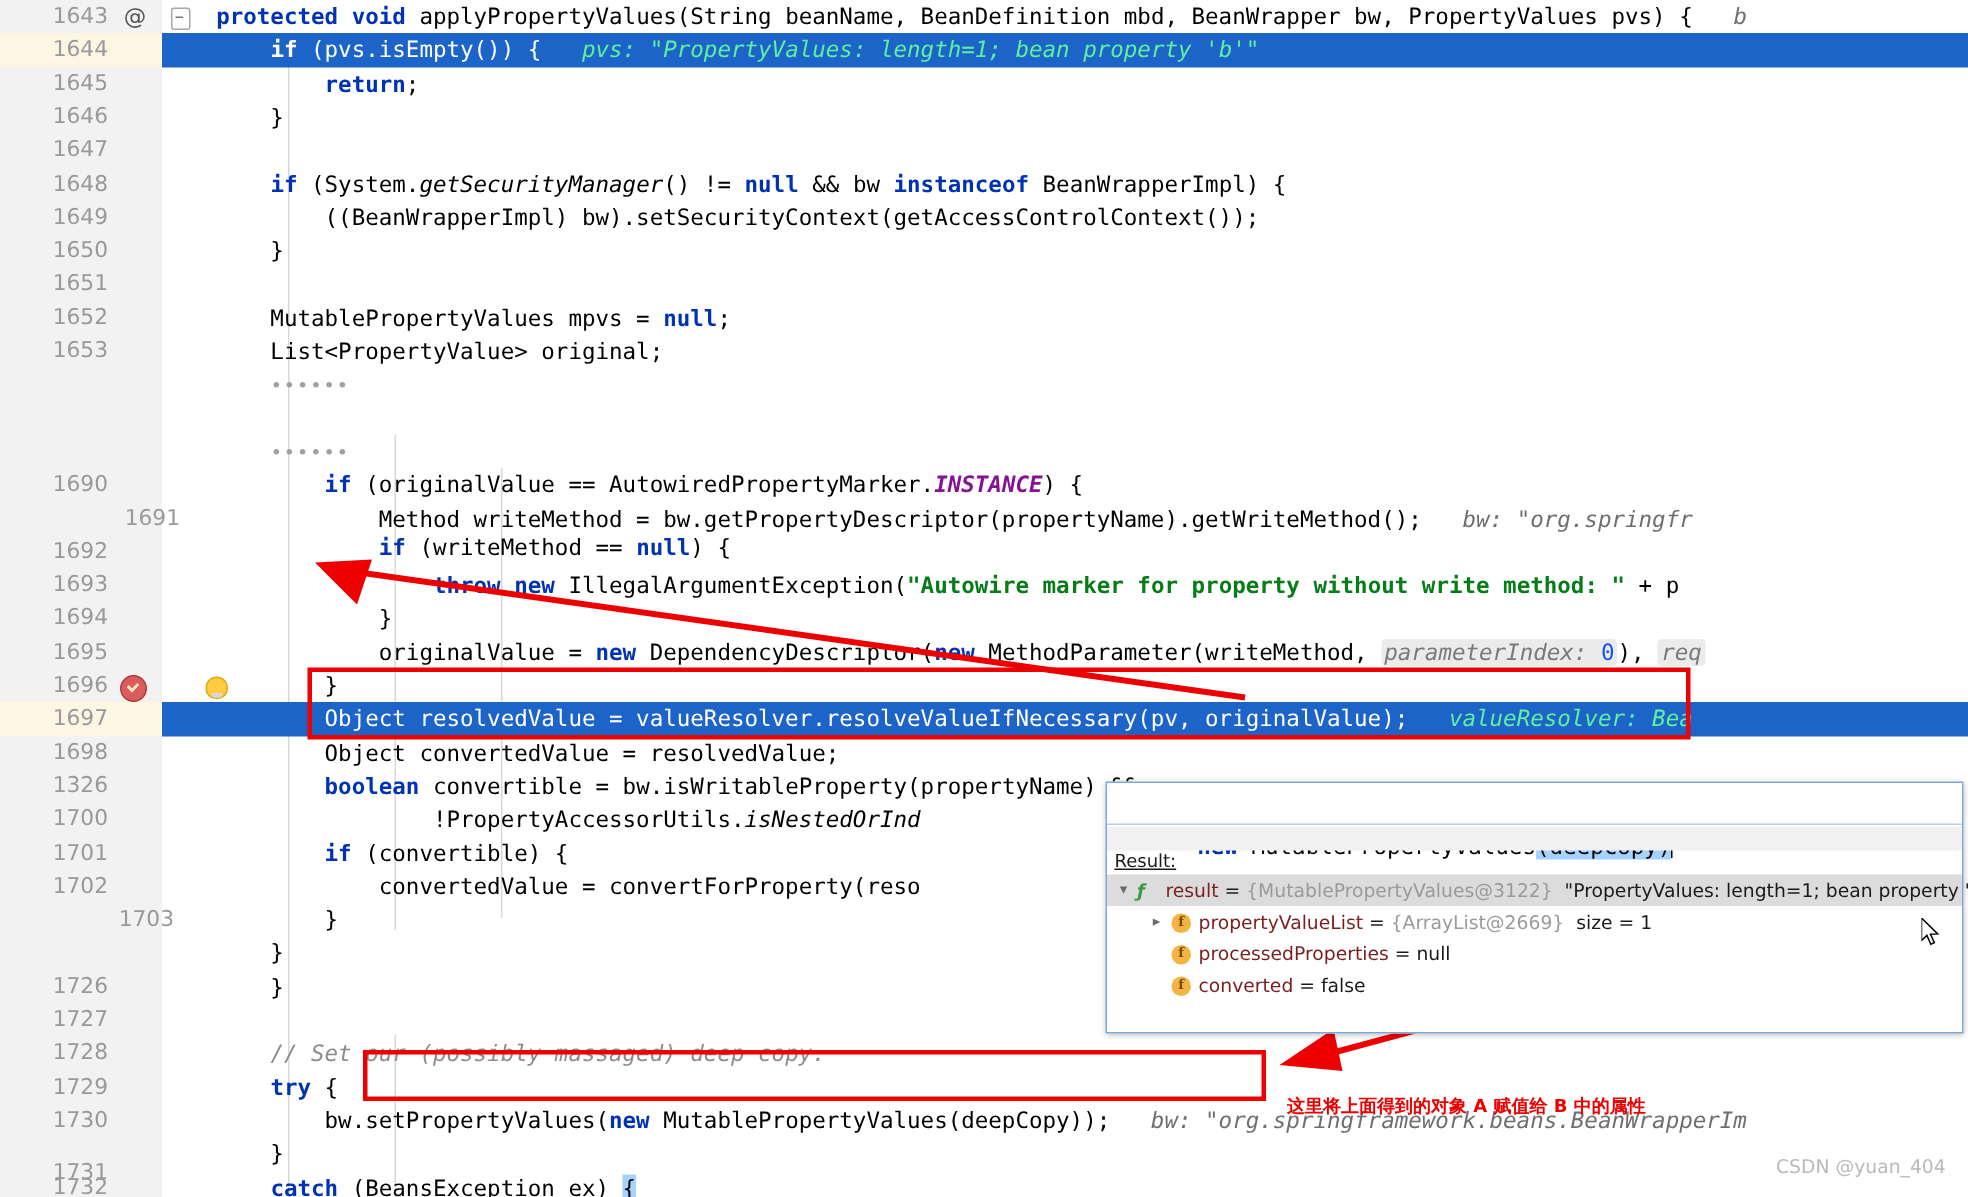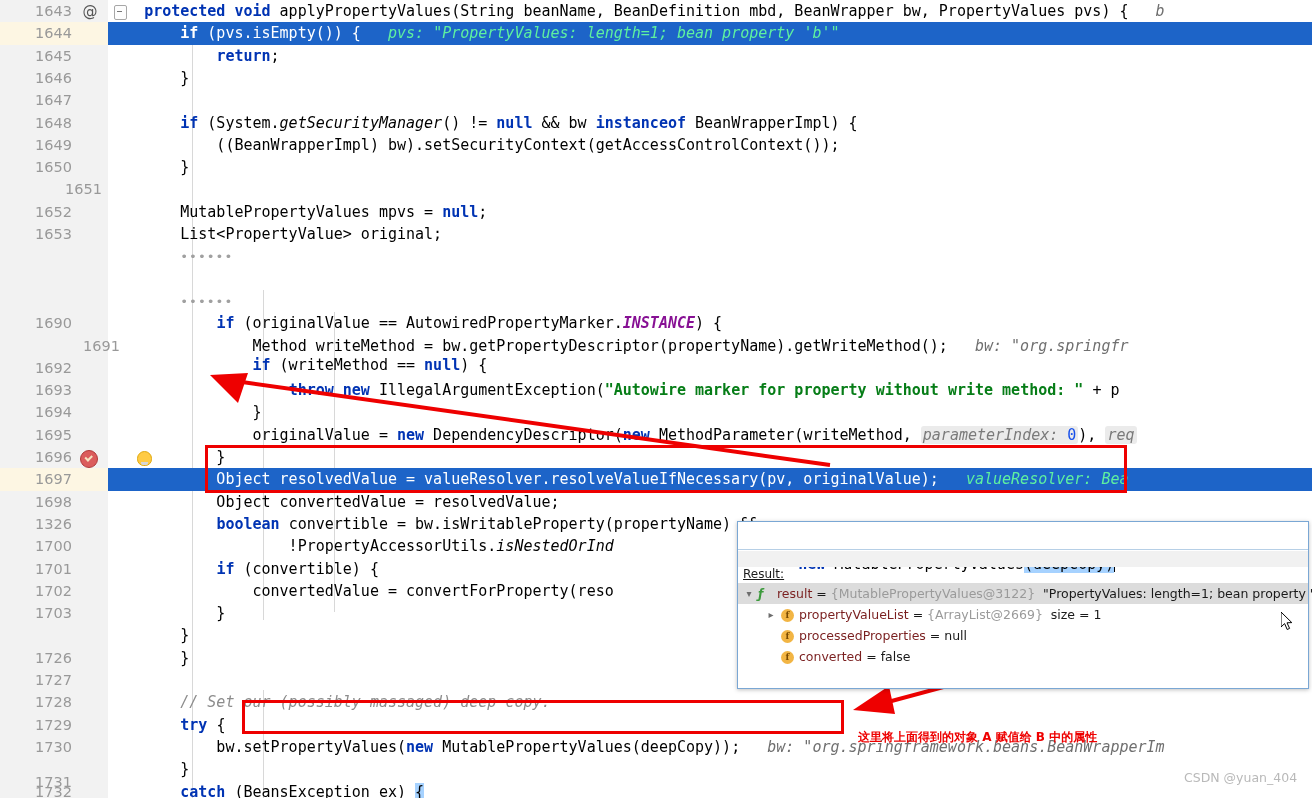--- a/index.html
+++ b/index.html
@@ -181,21 +181,21 @@
       <div class="lnum" style="top: 66.9px;">1646</div>
       <div class="ltext" style="top: 66.9px;"><span class="">        }</span></div>
       <div class="lnum" style="top: 89.2px;">1647</div>
       <div class="ltext" style="top: 89.2px;"></div>
       <div class="lnum" style="top: 111.5px;">1648</div>
       <div class="ltext" style="top: 111.5px;"><span class="">        </span><span class="kw">if </span><span class="">(System.</span><span class="ital">getSecurityManager</span><span class="">() != </span><span class="kw">null</span><span class=""> &amp;&amp; bw </span><span class="kw">instanceof</span><span class=""> BeanWrapperImpl) {</span></div>
       <div class="lnum" style="top: 133.8px;">1649</div>
       <div class="ltext" style="top: 133.8px;"><span class="">            ((BeanWrapperImpl) bw).setSecurityContext(getAccessControlContext());</span></div>
       <div class="lnum" style="top: 156.1px;">1650</div>
       <div class="ltext" style="top: 156.1px;"><span class="">        }</span></div>
-      <div class="lnum" style="top: 178.4px; margin-left: 30px;">1651</div>
+      <div class="lnum" style="top: 178.4px;">1651</div>
       <div class="ltext" style="top: 178.4px;"></div>
       <div class="lnum" style="top: 200.7px;">1652</div>
       <div class="ltext" style="top: 200.7px;"><span class="">        MutablePropertyValues mpvs = </span><span class="kw">null</span><span class="">;</span></div>
       <div class="lnum" style="top: 223px;">1653</div>
       <div class="ltext" style="top: 223px;"><span class="">        List&lt;PropertyValue&gt; original;</span></div>
       <div class="ltext" style="top: 245.3px;"><span class="">        </span><span class="fold">••••••</span></div>
       <div class="ltext" style="top: 267.6px;"></div>
       <div class="ltext" style="top: 289.9px;"><span class="">        </span><span class="fold">••••••</span></div>
       <div class="lnum" style="top: 312.2px;">1690</div>
       <div class="ltext" style="top: 312.2px;"><span class="">            </span><span class="kw">if </span><span class="">(originalValue == AutowiredPropertyMarker.</span><span class="field">INSTANCE</span><span class="">) {</span></div>
@@ -218,21 +218,21 @@
       <div class="lnum" style="top: 490.6px;">1698</div>
       <div class="ltext" style="top: 490.6px;"><span class="">            Object convertedValue = resolvedValue;</span></div>
       <div class="lnum" style="top: 512.9px;">1326</div>
       <div class="ltext" style="top: 512.9px;"><span class="">            </span><span class="kw">boolean </span><span class="">convertible = bw.isWritableProperty(propertyName) &amp;&amp;</span></div>
       <div class="lnum" style="top: 535.2px;">1700</div>
       <div class="ltext" style="top: 535.2px;"><span class="">                    !PropertyAccessorUtils.</span><span class="ital">isNestedOrInd</span></div>
       <div class="lnum" style="top: 557.5px;">1701</div>
       <div class="ltext" style="top: 557.5px;"><span class="">            </span><span class="kw">if </span><span class="">(convertible) {</span></div>
       <div class="lnum" style="top: 579.8px;">1702</div>
       <div class="ltext" style="top: 579.8px;"><span class="">                convertedValue = convertForProperty(reso</span></div>
-      <div class="lnum" style="top: 602.1px;">1703</div>
+      <div class="lnum" style="top: 602.1px; padding-left: 44px;">1703</div>
       <div class="ltext" style="top: 602.1px;"><span class="">            }</span></div>
       <div class="ltext" style="top: 624.4px;"><span class="">        }</span></div>
       <div class="lnum" style="top: 646.7px;">1726</div>
       <div class="ltext" style="top: 646.7px;"><span class="">        }</span></div>
       <div class="lnum" style="top: 669px;">1727</div>
       <div class="ltext" style="top: 669px;"></div>
       <div class="lnum" style="top: 691.3px;">1728</div>
       <div class="ltext" style="top: 691.3px;"><span class="">        </span><span class="cmt">// Set our (possibly massaged) deep copy.</span></div>
       <div class="lnum" style="top: 713.6px;">1729</div>
       <div class="ltext" style="top: 713.6px;"><span class="">        </span><span class="kw">try </span><span class="">{</span></div>

